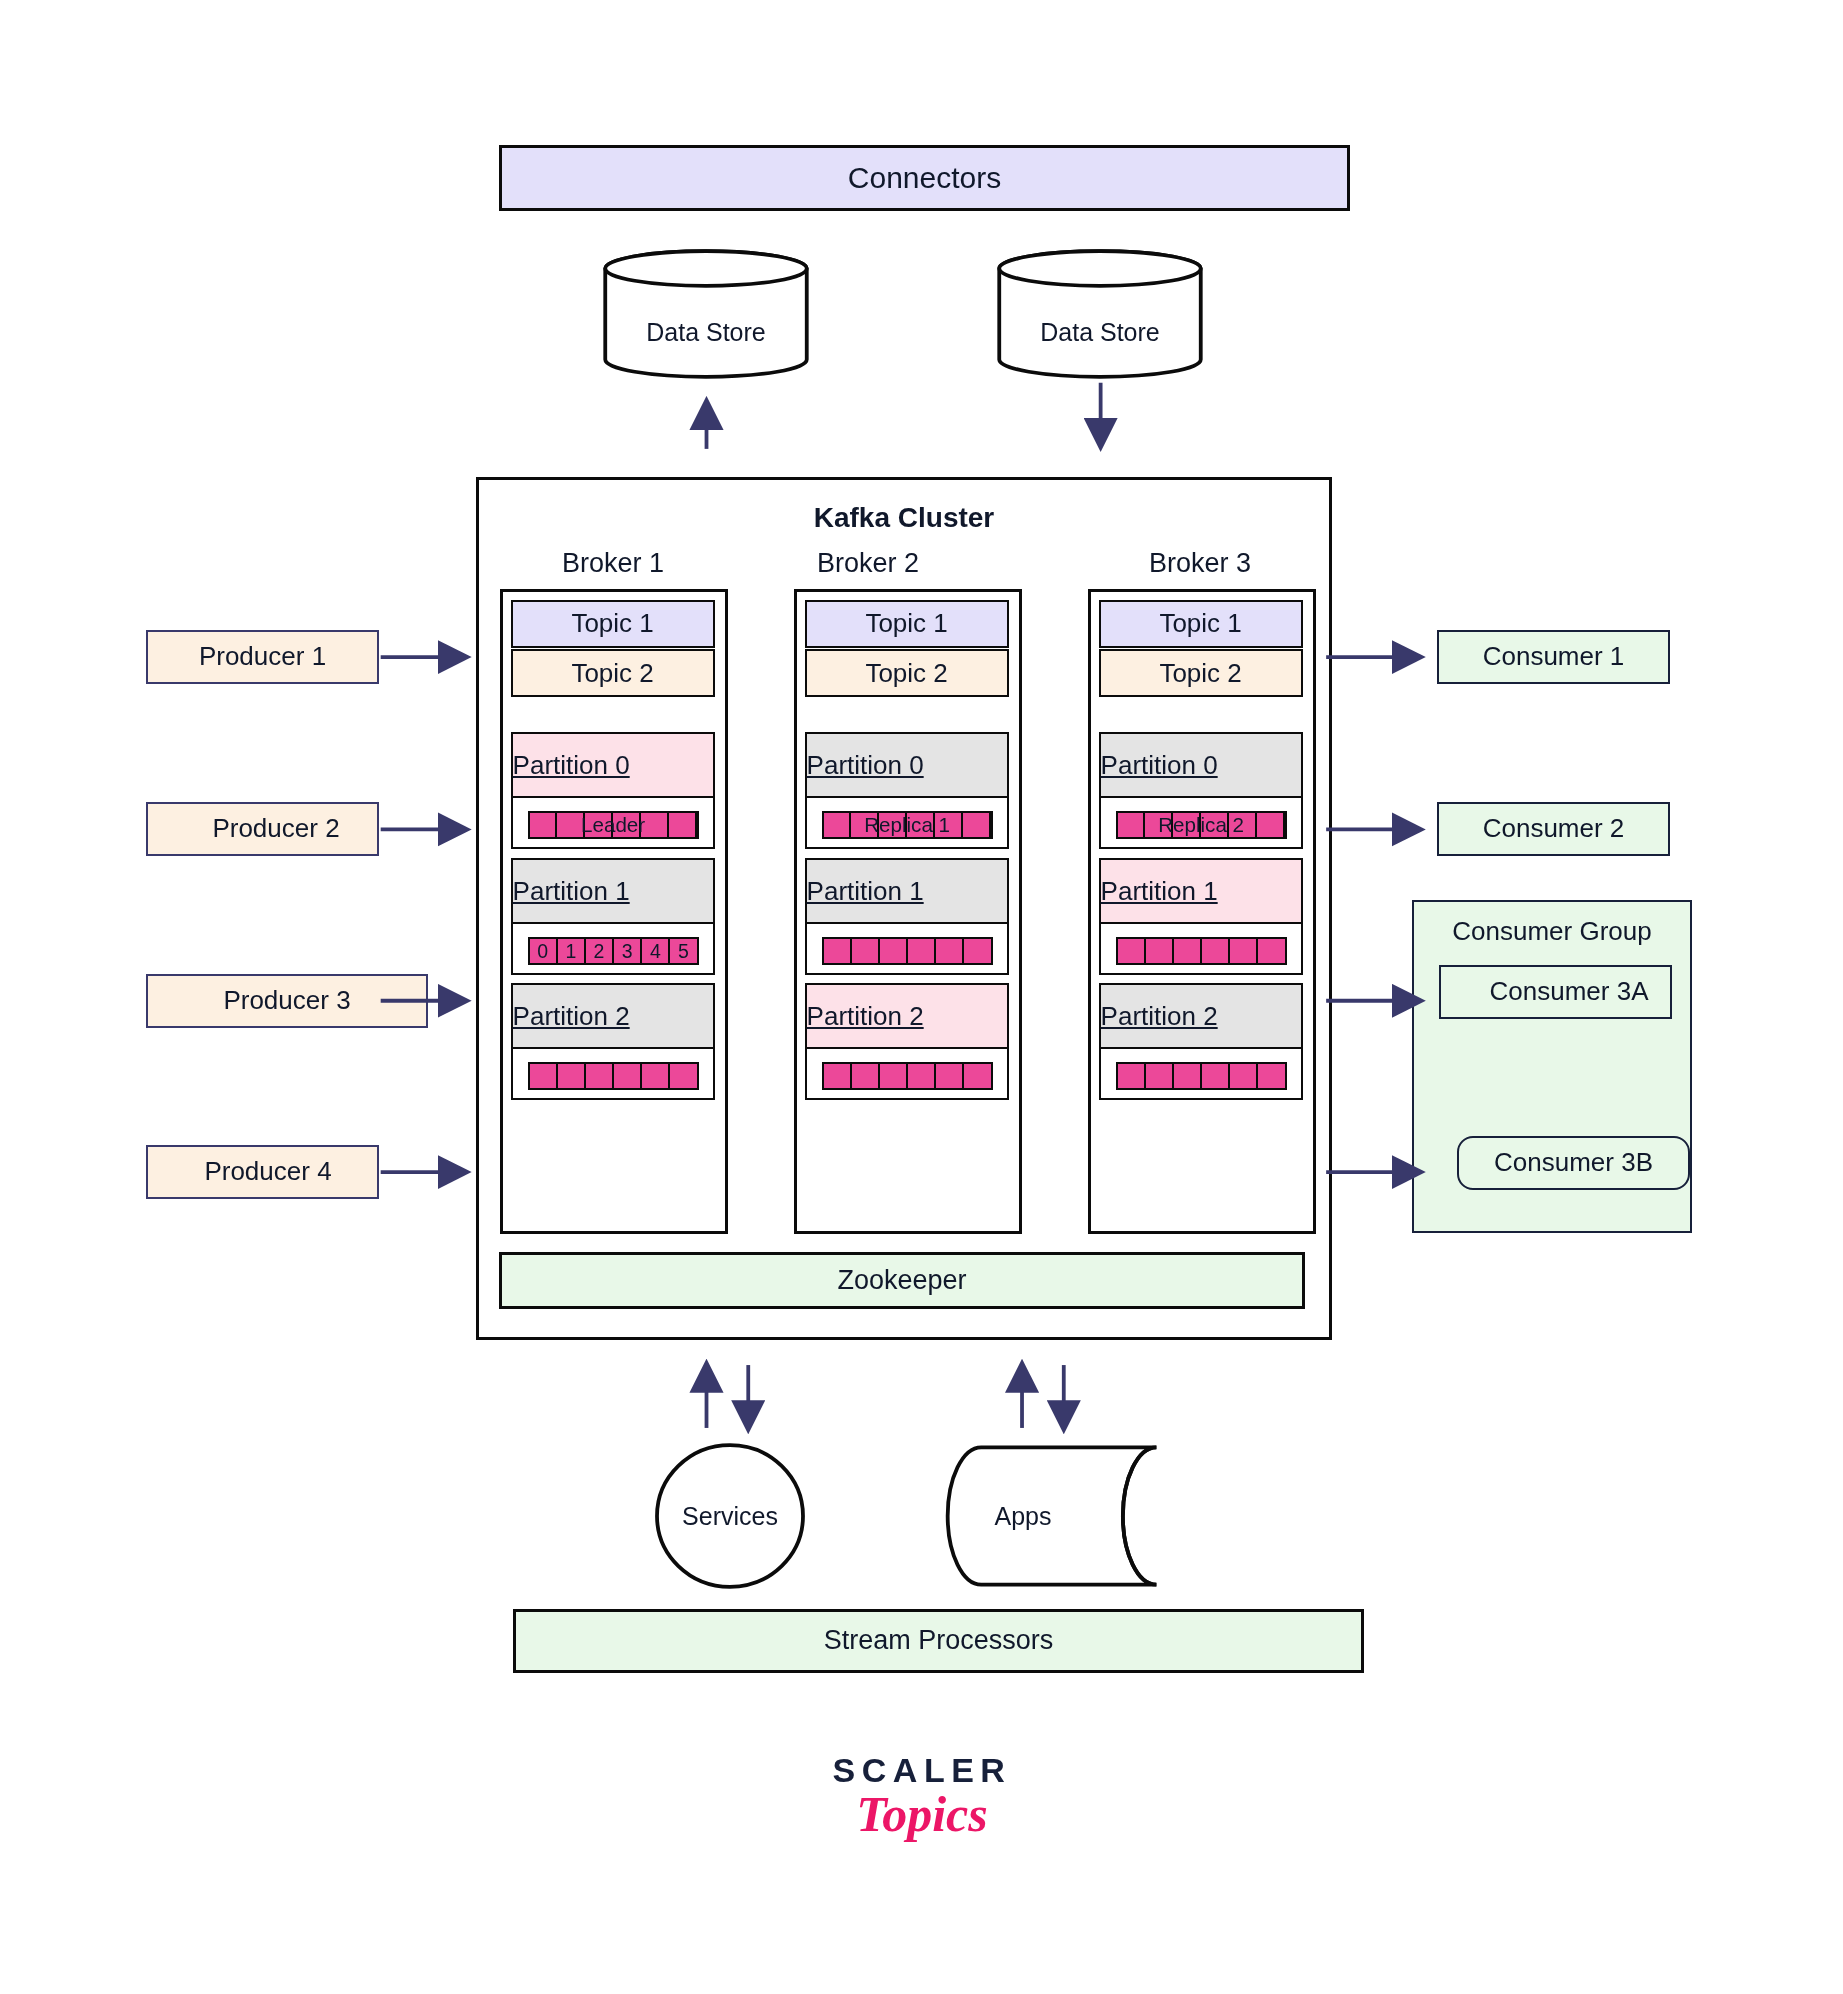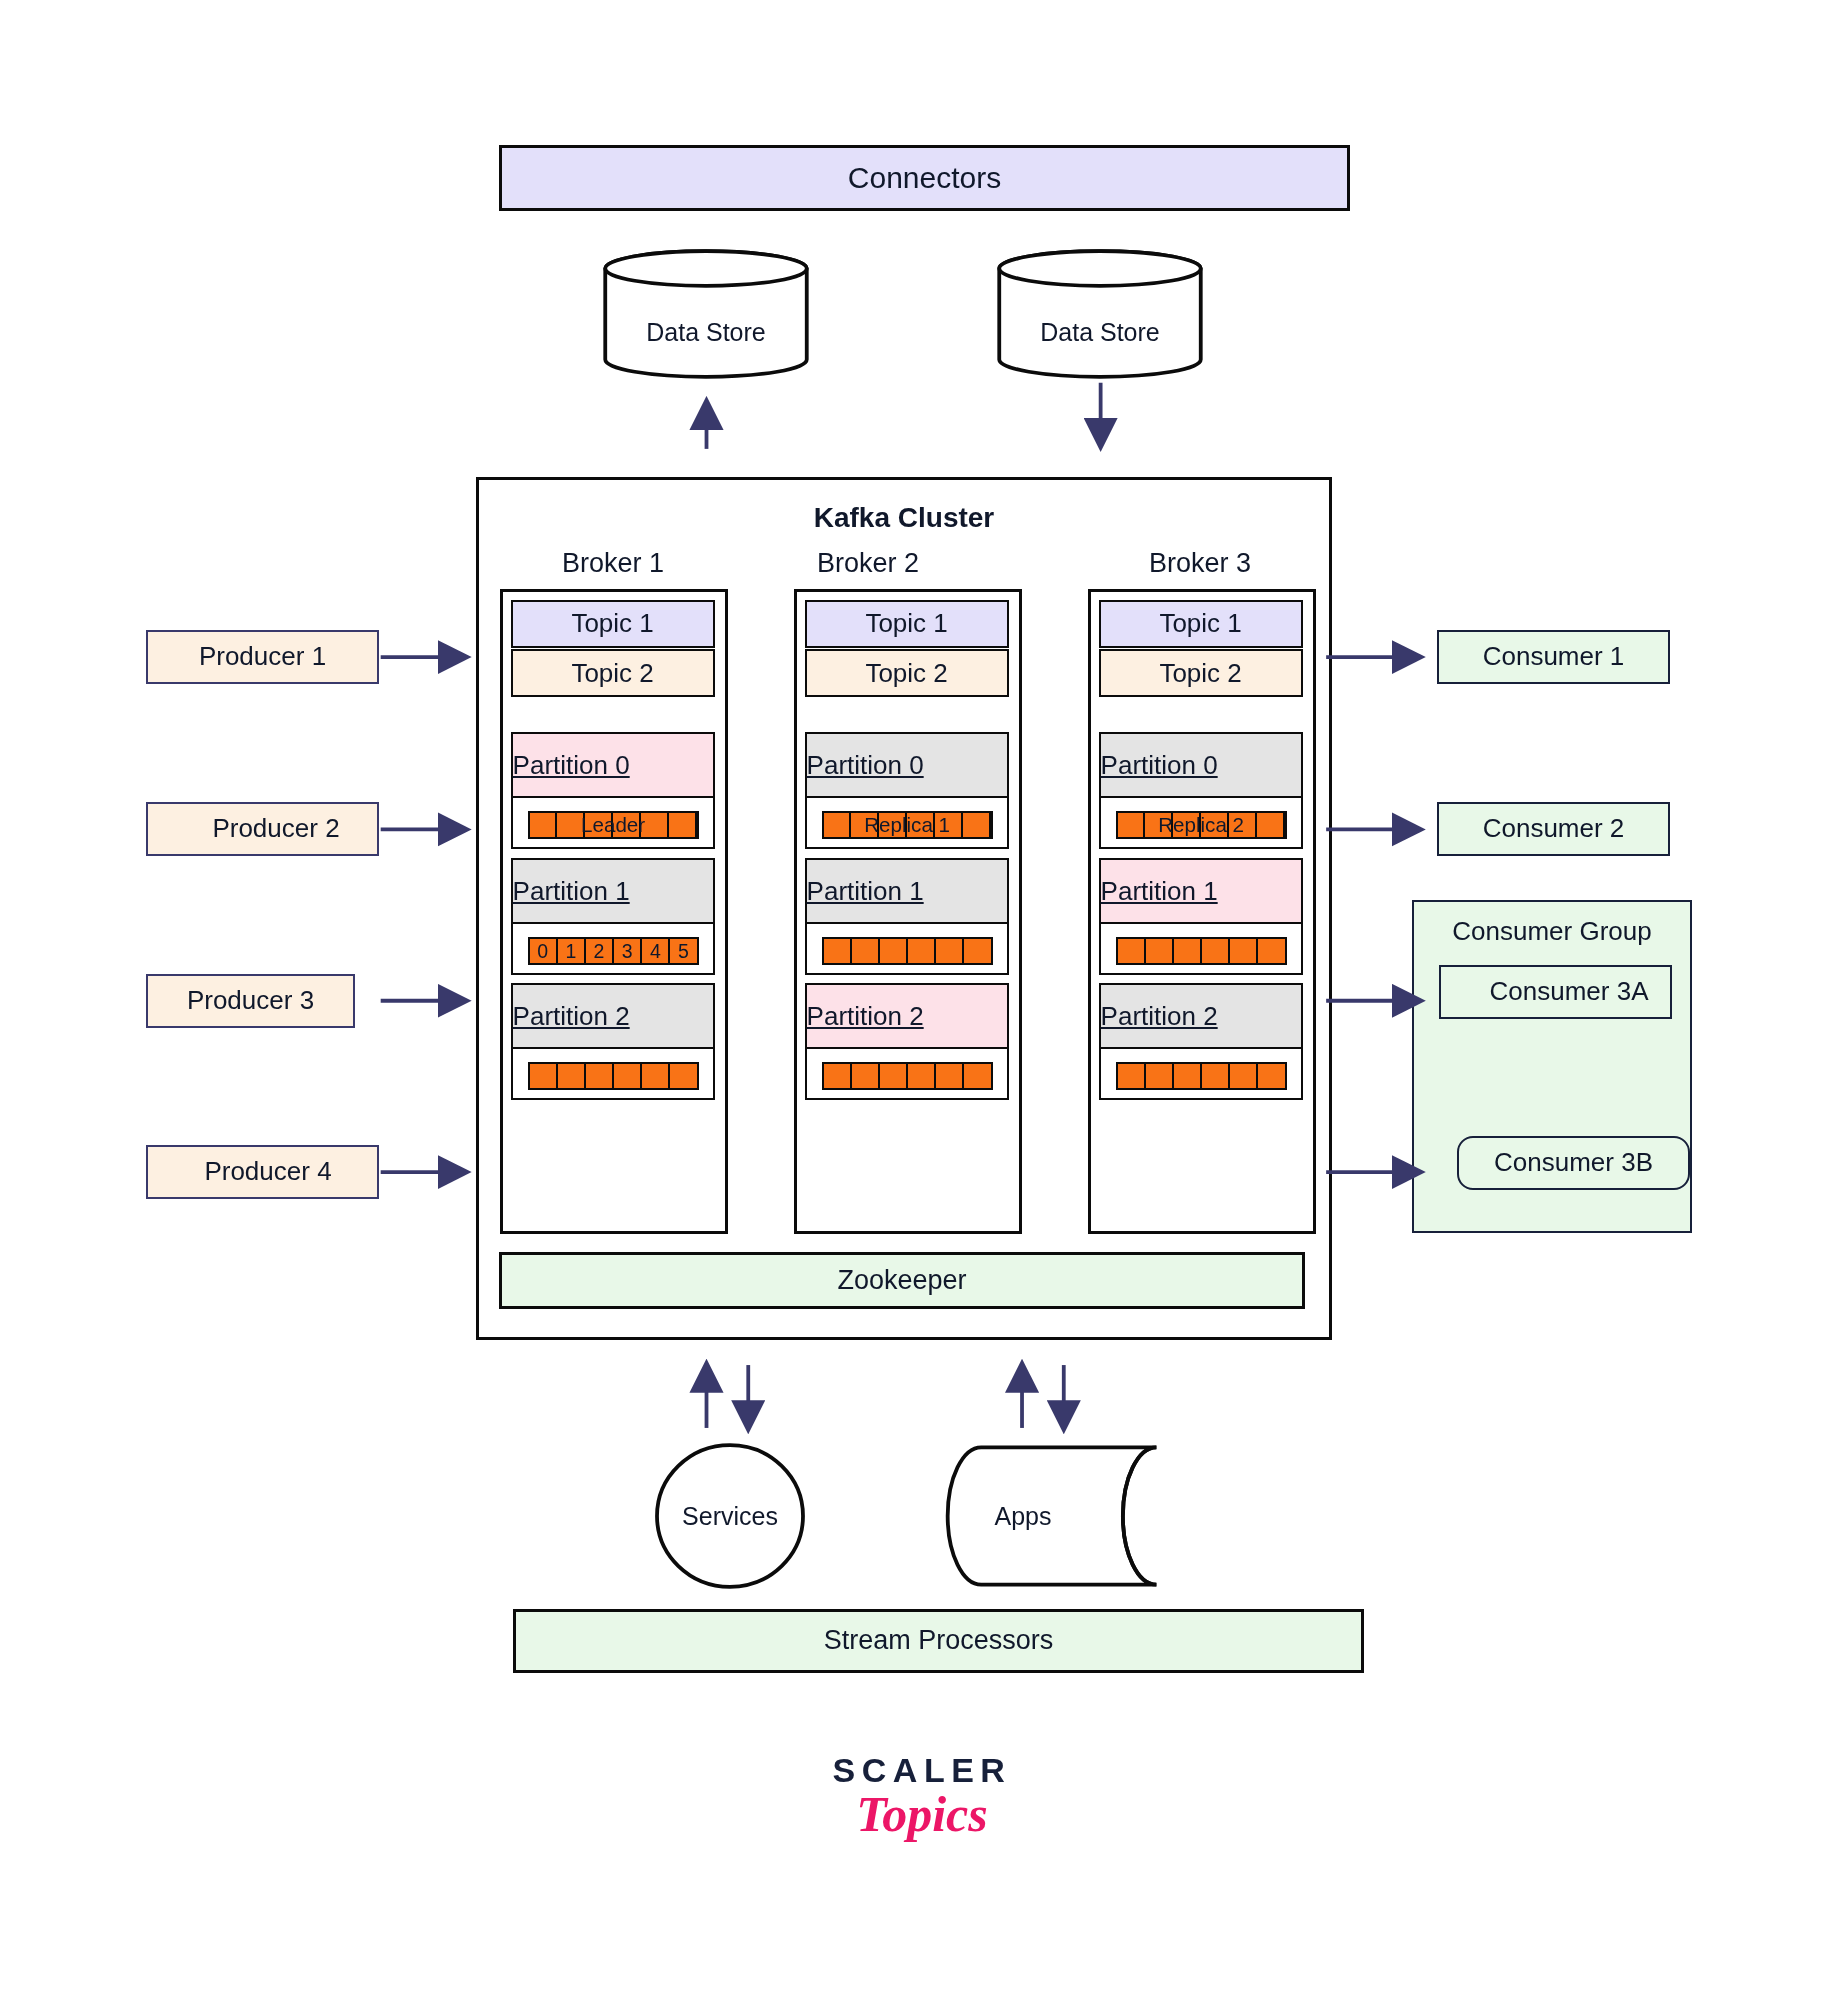--- a/index.html
+++ b/index.html
@@ -48,21 +48,21 @@
   .partition-head{
     position:absolute;left:0;top:0;right:0;
     box-sizing:border-box;border-bottom:2.7px solid #0b0b0b;
     display:flex;align-items:center;font-size:26px;text-decoration:underline;
   }
   .p-grey{background:#e4e4e4;}
   .p-pink{background:#fde1e8;}
 
   .seg-strip{
     position:absolute;box-sizing:border-box;display:flex;
-    border:2.7px solid #0b0b0b;background:#f97316;
+    border:2.7px solid #0b0b0b;background:#ec4899;
   }
   .seg{
     flex:1 1 0;box-sizing:border-box;border-right:2.2px solid #0b0b0b;
     display:flex;align-items:center;justify-content:center;
     font-size:19.5px;
   }
   .seg:last-child{border-right:none;}
   .strip-overlay{
     position:absolute;left:0;right:0;top:0;bottom:0;
     display:flex;align-items:center;justify-content:center;
@@ -303,21 +303,21 @@
   <div class="box zookeeper" style="left:499px;top:1252px;width:806px;height:57px;">
     <span>Zookeeper</span>
   </div>
 
   <div class="box producer" style="left:146px;top:630px;width:233px;height:54px;">
     <span>Producer 1</span>
   </div>
   <div class="box producer" style="left:146px;top:802px;width:233px;height:54px;padding-left:27px;">
     <span>Producer 2</span>
   </div>
-  <div class="box producer" style="left:146px;top:974px;width:209px;height:54px;">
+  <div class="box producer" style="left:146px;top:974px;width:282px;height:54px;">
     <span>Producer 3</span>
   </div>
   <div class="box producer" style="left:146px;top:1145px;width:233px;height:54px;padding-left:11px;">
     <span>Producer 4</span>
   </div>
 
   <div class="box consumer" style="left:1437px;top:630px;width:233px;height:54px;">
     <span>Consumer 1</span>
   </div>
   <div class="box consumer" style="left:1437px;top:802px;width:233px;height:54px;">

